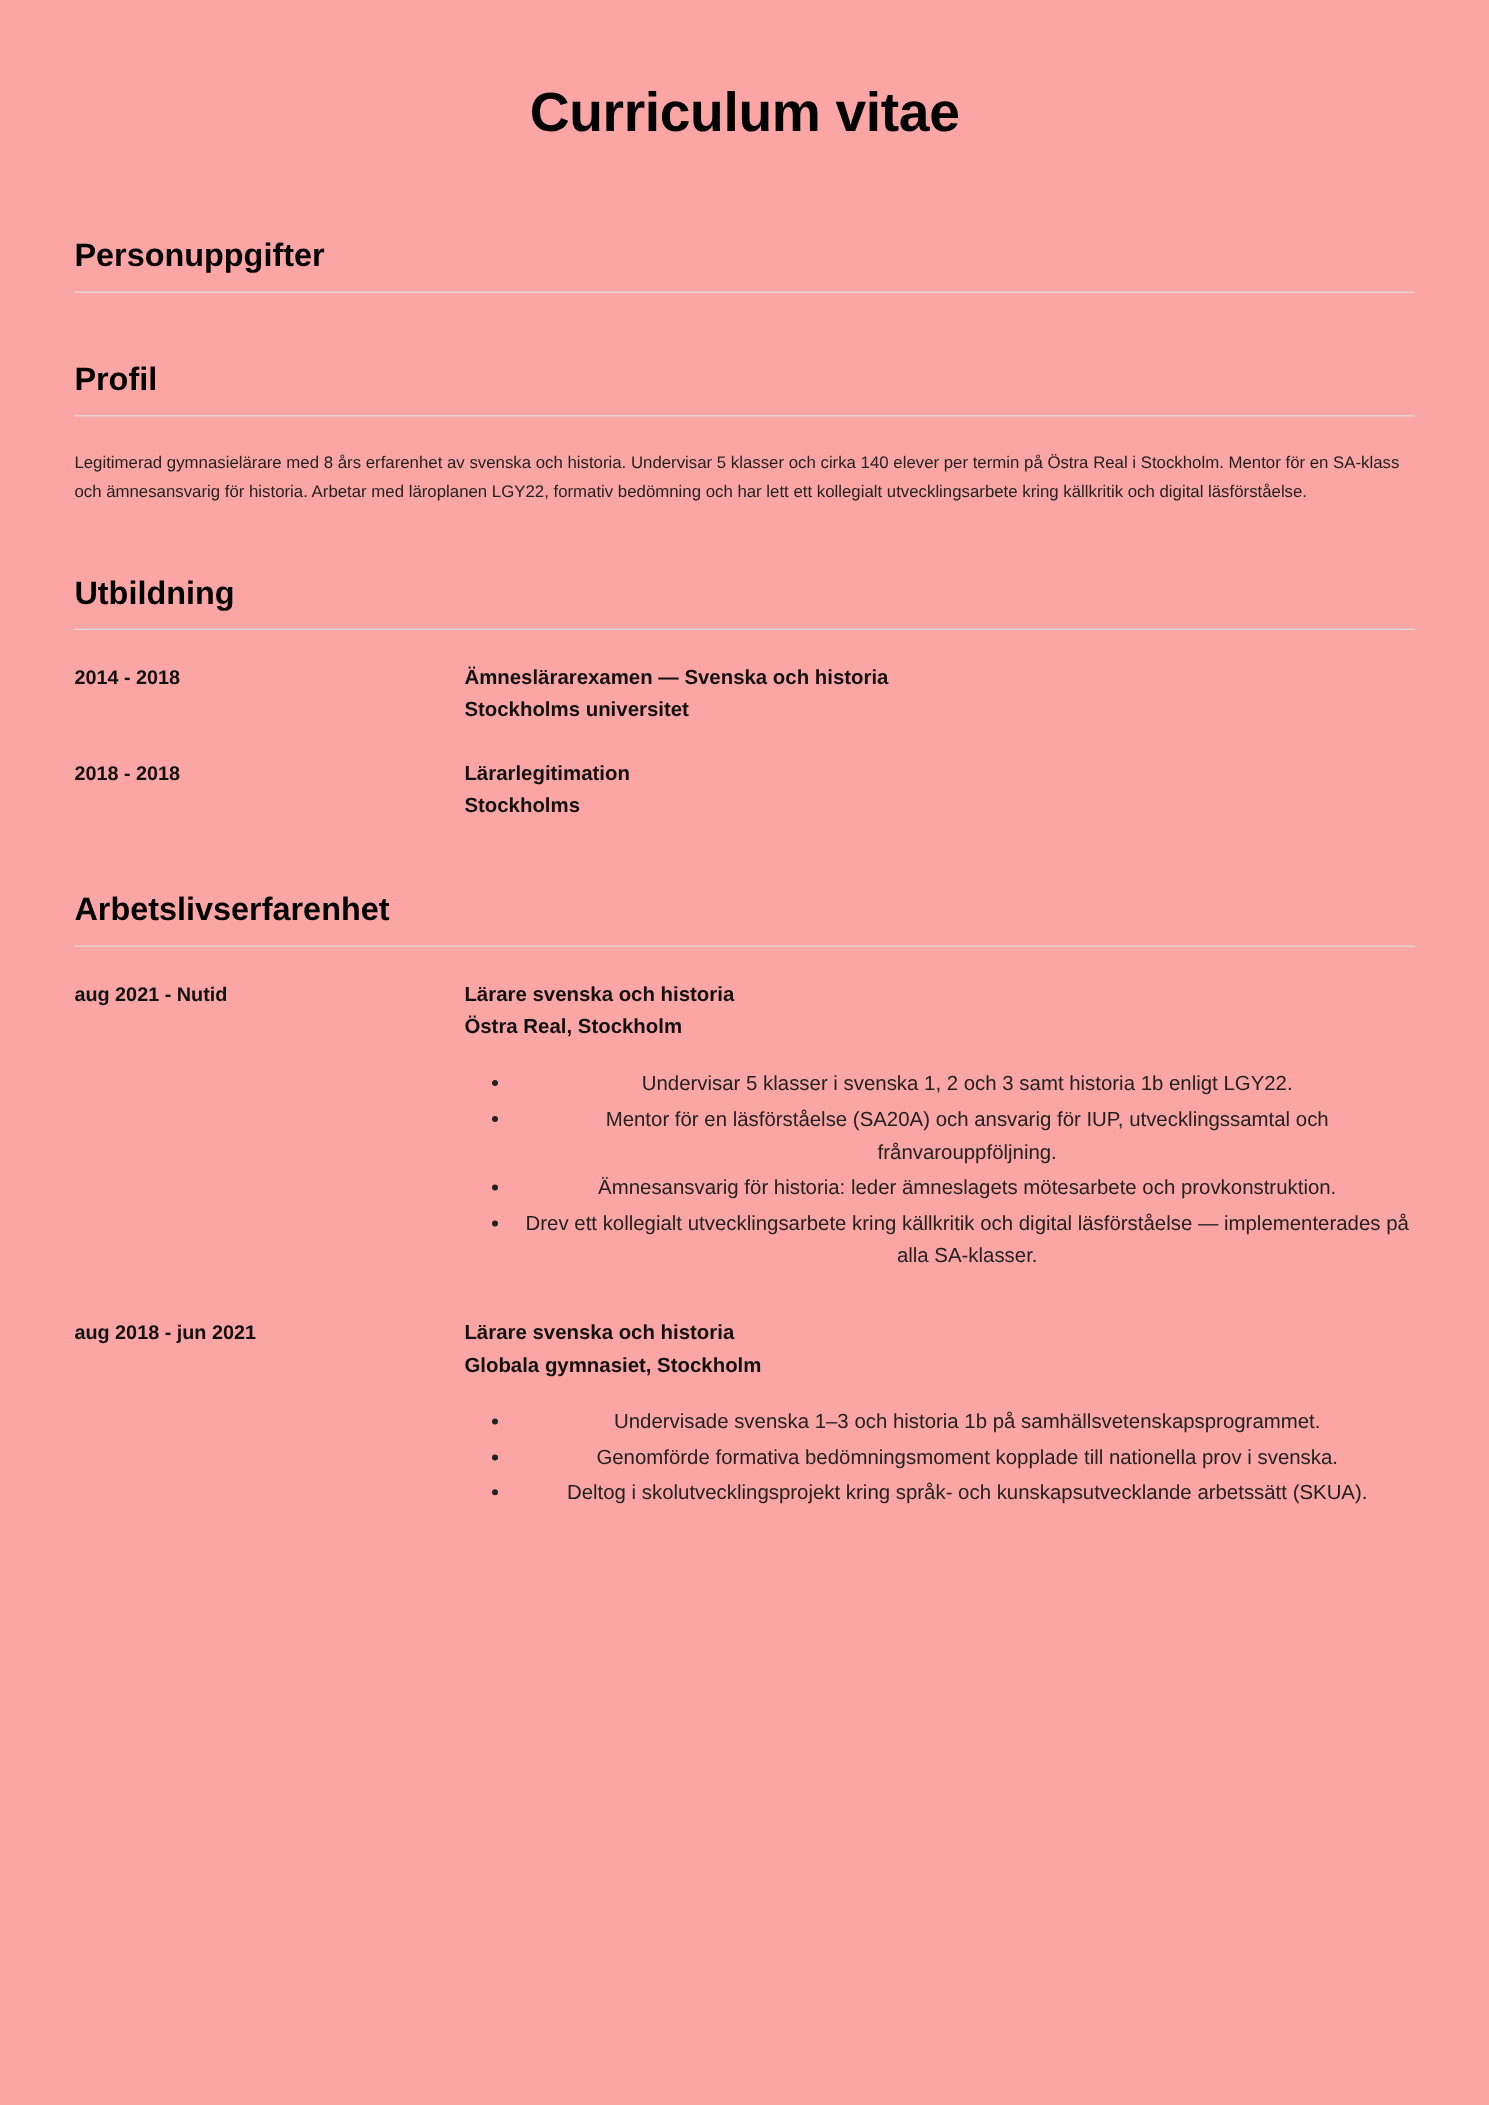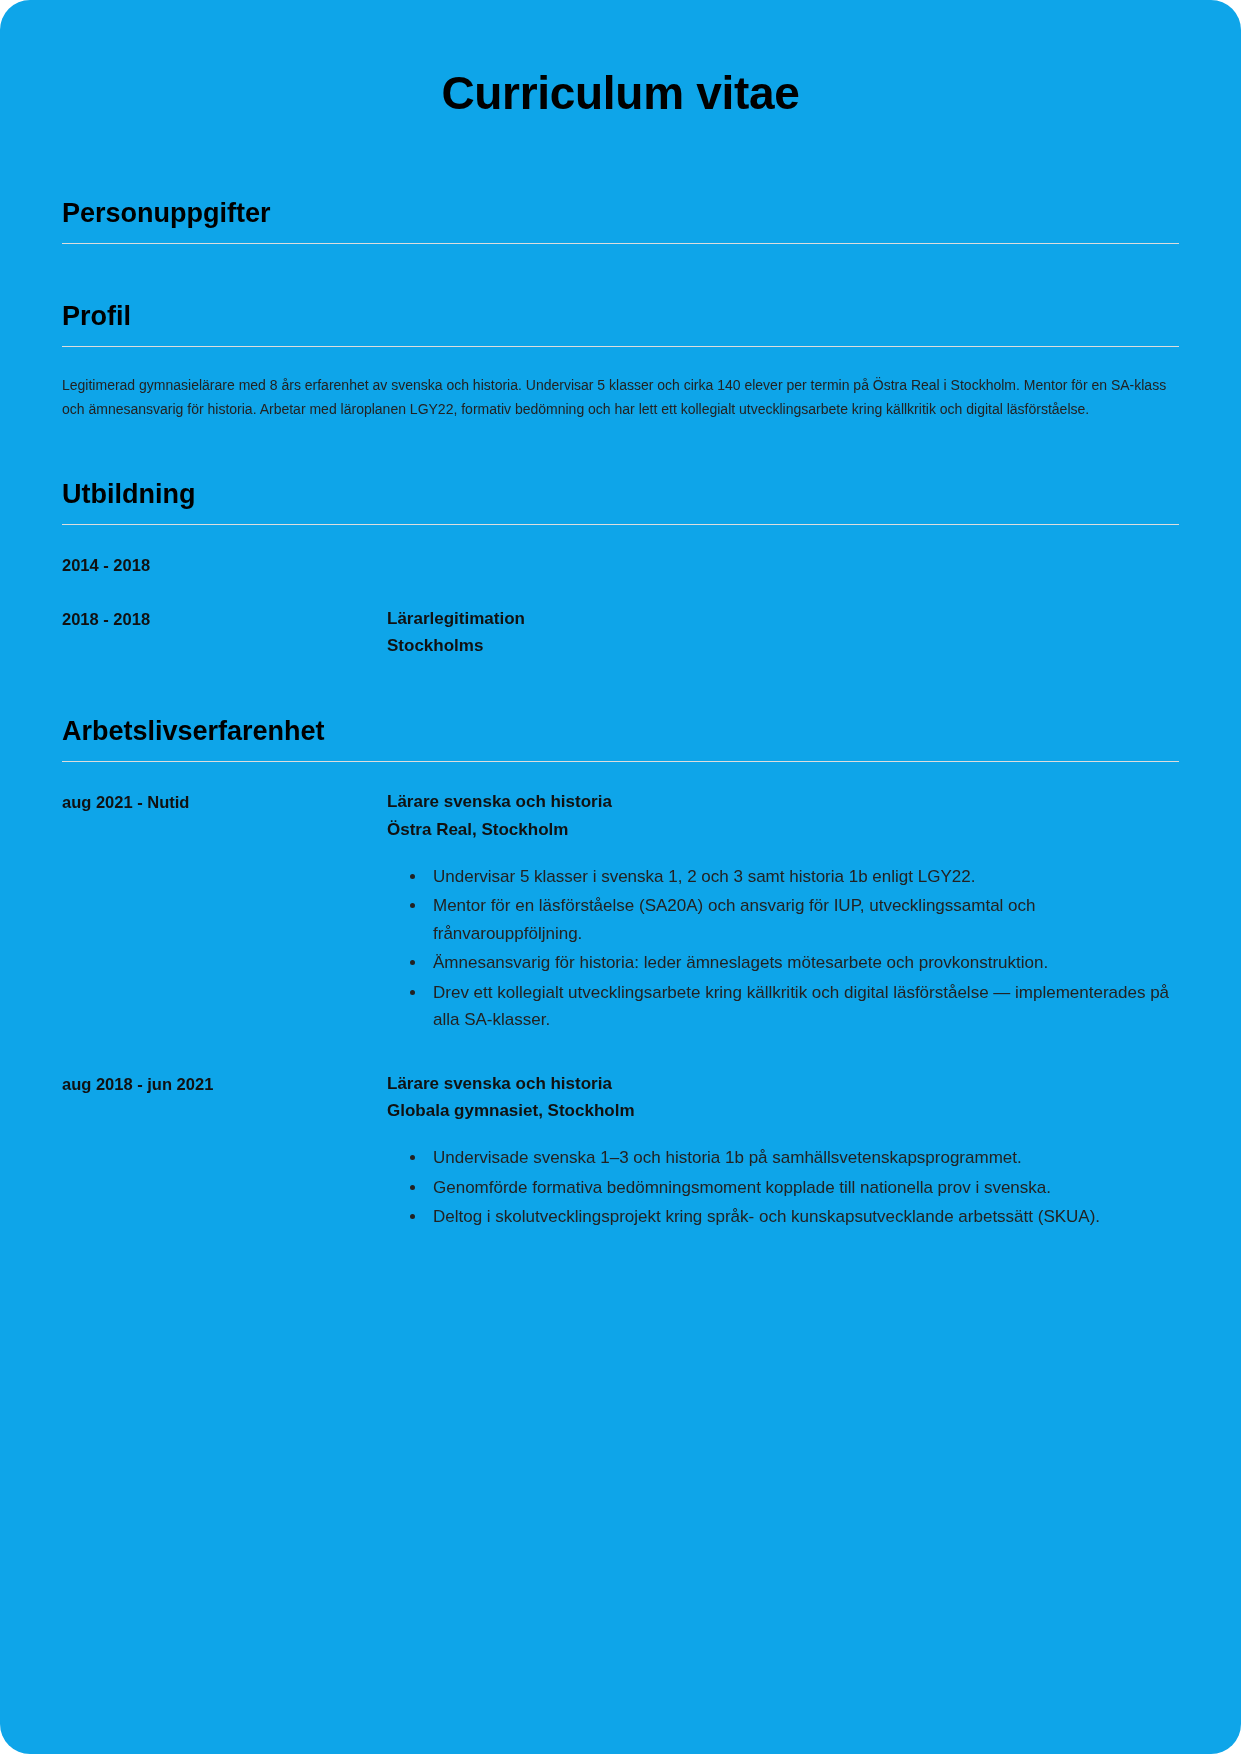--- a/index.html
+++ b/index.html
@@ -12,22 +12,21 @@
     width: 1241px;
     min-height: 1754px;
     font-family: "Liberation Sans", sans-serif;
     color: #1a1a1a;
     -webkit-font-smoothing: antialiased;
   }
   .page {
     width: 1241px;
     min-height: 1754px;
     padding: 52px 62px 40px 62px;
-    background: #0ea5e9;
-    border-radius: 30px;
+    background: #fca5a5;
   }
   
   .doc-title {
     text-align: center;
     font-size: 46px;
     font-weight: bold;
     letter-spacing: -0.3px;
     margin: 16px 0 0 0;
     line-height: 1.1;
     color: #000000;
@@ -104,20 +103,21 @@
   .entry-org {
     font-size: 17px;
     font-weight: bold;
     line-height: 1.6;
     color: #111111;
   }
   .entry-bullets {
     margin: 20px 0 0 0;
     padding-left: 40px;
     list-style: disc;
+    text-align: center;
   }
   .entry-bullets li {
     font-size: 17px;
     line-height: 1.62;
     color: #222222;
     margin-bottom: 2px;
     padding-left: 6px;
   }
   .exp-entry { margin-bottom: 34px; }
 </style>
@@ -139,20 +139,24 @@
     <p class="profile-text">Legitimerad gymnasielärare med 8 års erfarenhet av svenska och historia. Undervisar 5 klasser och cirka 140 elever per termin på Östra Real i Stockholm. Mentor för en SA-klass och ämnesansvarig för historia. Arbetar med läroplanen LGY22, formativ bedömning och har lett ett kollegialt utvecklingsarbete kring källkritik och digital läsförståelse.</p>
   </div>
 
   <div class="section">
     <h2 class="section-title">Utbildning</h2>
     <div class="section-rule"></div>
     <div class="entries">
 
       <div class="entry">
         <div class="entry-period">2014 - 2018</div>
+        <div class="entry-body">
+          <div class="entry-role">Ämneslärarexamen — Svenska och historia</div>
+          <div class="entry-org">Stockholms universitet</div>
+        </div>
       </div>
 
       <div class="entry">
         <div class="entry-period">2018 - 2018</div>
         <div class="entry-body">
           <div class="entry-role">Lärarlegitimation</div>
           <div class="entry-org">Stockholms</div>
         </div>
       </div>
 

